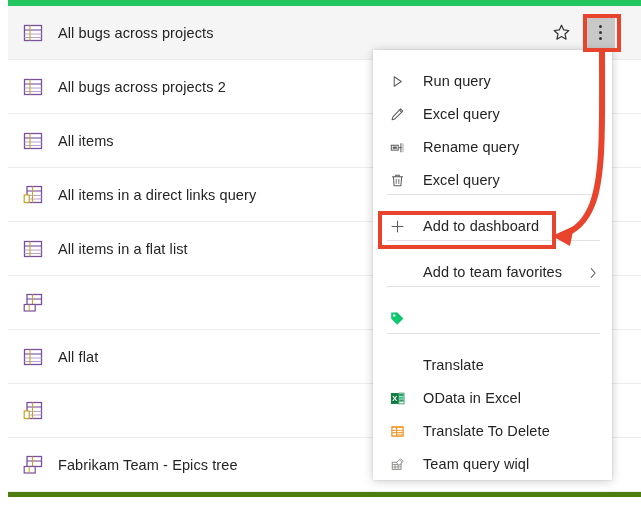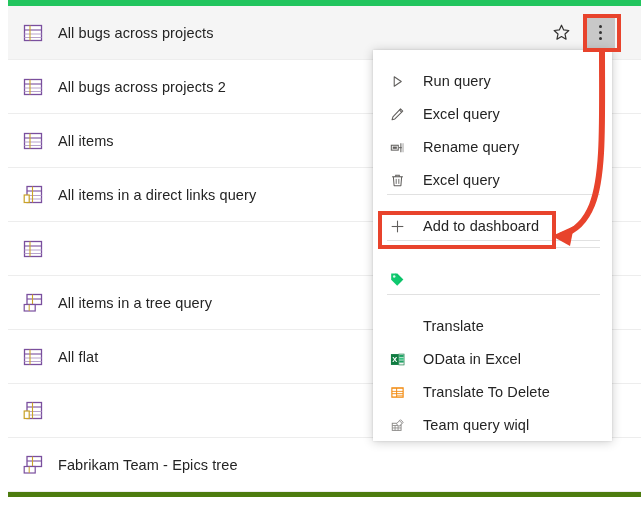--- a/index.html
+++ b/index.html
@@ -255,33 +255,33 @@
   <div class="query-row">
     <span class="query-icon">
       <svg viewBox="0 0 22 22" width="22" height="22">
         <rect x="2.5" y="3.5" width="17" height="15" fill="#ffffff" stroke="#7a4f9e" stroke-width="1.3"></rect>
         <line x1="2.5" y1="8" x2="19.5" y2="8" stroke="#7a4f9e" stroke-width="1.1"></line>
         <line x1="2.5" y1="12" x2="19.5" y2="12" stroke="#b8a2cd" stroke-width="1"></line>
         <line x1="2.5" y1="15.5" x2="19.5" y2="15.5" stroke="#b8a2cd" stroke-width="1"></line>
         <line x1="8" y1="3.5" x2="8" y2="18.5" stroke="#c9a227" stroke-width="1.1"></line>
       </svg>
     </span>
+    <span class="query-label">All items in a flat list</span>
   </div>
 
   <div class="query-row">
     <span class="query-icon">
       <svg viewBox="0 0 22 22" width="22" height="22">
         <rect x="5" y="2.5" width="14.5" height="10" fill="#ffffff" stroke="#7a4f9e" stroke-width="1.3"></rect>
         <line x1="5" y1="7" x2="19.5" y2="7" stroke="#7a4f9e" stroke-width="1.1"></line>
         <line x1="10.5" y1="2.5" x2="10.5" y2="12.5" stroke="#c9a227" stroke-width="1.1"></line>
         <rect x="2.2" y="12.5" width="11" height="6.5" fill="#ffffff" stroke="#7a4f9e" stroke-width="1.2"></rect>
         <line x1="7.2" y1="12.5" x2="7.2" y2="19" stroke="#c9a227" stroke-width="1"></line>
       </svg>
     </span>
-    <span class="query-label">All items in a tree query</span>
   </div>
 
   <div class="query-row">
     <span class="query-icon">
       <svg viewBox="0 0 22 22" width="22" height="22">
         <rect x="2.5" y="3.5" width="17" height="15" fill="#ffffff" stroke="#7a4f9e" stroke-width="1.3"></rect>
         <line x1="2.5" y1="8" x2="19.5" y2="8" stroke="#7a4f9e" stroke-width="1.1"></line>
         <line x1="2.5" y1="12" x2="19.5" y2="12" stroke="#b8a2cd" stroke-width="1"></line>
         <line x1="2.5" y1="15.5" x2="19.5" y2="15.5" stroke="#b8a2cd" stroke-width="1"></line>
         <line x1="8" y1="3.5" x2="8" y2="18.5" stroke="#c9a227" stroke-width="1.1"></line>
@@ -372,20 +372,29 @@
       <svg viewBox="0 0 16 16" width="15" height="15">
         <line x1="8" y1="1.8" x2="8" y2="14.2" stroke="#605e5c" stroke-width="1.15"></line>
         <line x1="1.8" y1="8" x2="14.2" y2="8" stroke="#605e5c" stroke-width="1.15"></line>
       </svg>
     </span>
     <span class="menu-text">Add to dashboard</span>
   </div>
 
   <div class="menu-sep"></div>
 
+  <div class="menu-item">
+    <span class="menu-icon empty"></span>
+    <span class="menu-text">Add to team favorites</span>
+    <span class="menu-chevron">
+      <svg viewBox="0 0 16 16" width="14" height="14">
+        <polyline points="6,3 10.5,8 6,13" fill="none" stroke="#605e5c" stroke-width="1.2" stroke-linecap="round" stroke-linejoin="round"></polyline>
+      </svg>
+    </span>
+  </div>
 
   <div class="menu-sep"></div>
 
   <div class="menu-item tag-only">
     <span class="menu-icon">
       <svg viewBox="0 0 16 16" width="16" height="16">
         <path d="M8.4 1.6 L14.4 7.6 L8.2 13.8 L2.2 7.8 L2.2 1.6 Z" fill="#10c96f"></path>
         <circle cx="5.2" cy="4.6" r="1.25" fill="#ffffff" opacity=".85"></circle>
         <path d="M6.6 1.6 L12.6 7.6 L9.6 10.6" fill="none" stroke="#0aa95c" stroke-width=".9" opacity=".5"></path>
       </svg>

